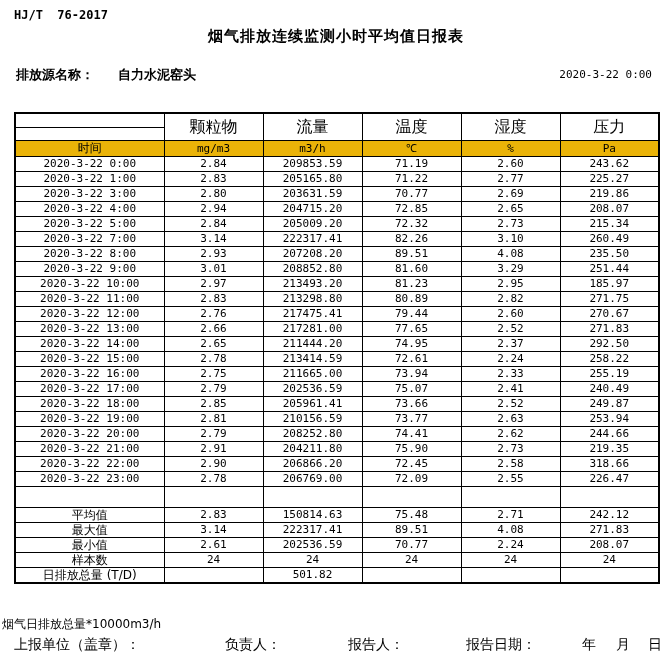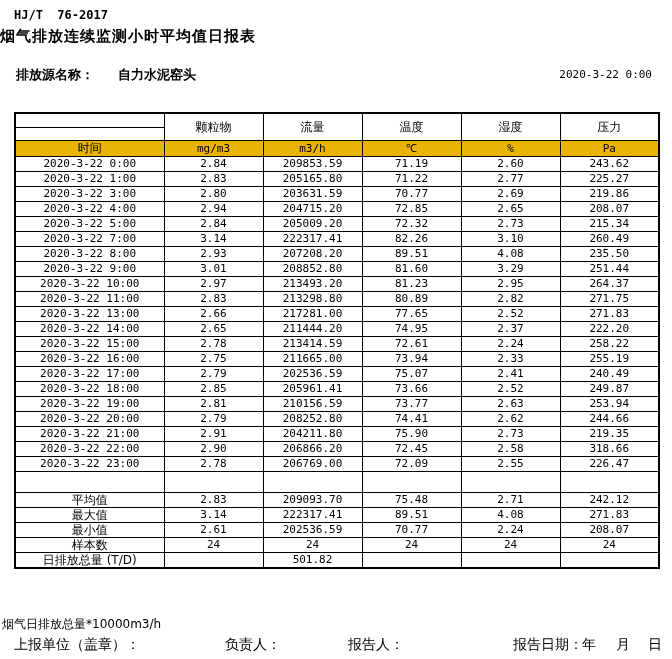--- a/index.html
+++ b/index.html
@@ -6,39 +6,39 @@
   body{
     width:672px;height:659px;background:#ffffff;color:#000;
     font-family:"DejaVu Sans",sans-serif;position:relative;overflow:hidden;
   }
   .doc-code{
     position:absolute;top:8px;left:14px;
     font-family:"DejaVu Sans Mono",monospace;font-size:12px;font-weight:bold;
     white-space:pre;
   }
   .title{
-    position:absolute;top:27px;left:0;width:672px;
+    position:absolute;top:27px;left:0;width:672px;text-align:center;
     font-size:15px;font-weight:bold;letter-spacing:1px;
   }
   .source-row{position:absolute;top:66px;left:16px;font-size:13px;font-weight:bold;font-family:Liberation Serif, serif;}
   .source-name{margin-left:24px;}
   .report-date{
     position:absolute;top:68px;right:20px;
     font-family:"DejaVu Sans Mono",monospace;font-size:11px;
   }
   table.report{
     position:absolute;top:112px;left:14px;width:644px;
     border-collapse:collapse;table-layout:fixed;
     border:2px solid #000;
   }
   table.report th, table.report td{
     border:1px solid #000;padding:0;text-align:center;vertical-align:middle;
     overflow:hidden;white-space:nowrap;
   }
-  tr.head-row th{height:26px;font-size:12px;font-weight:normal;background:#fff;}
+  tr.head-row th{height:26px;font-size:16px;font-weight:normal;background:#fff;}
   th.corner{padding:0;}
   th.corner .corner-top{height:13px;border-bottom:1px solid #000;}
   th.corner .corner-bottom{height:12px;}
   tr.unit-row th{
     height:15px;background:#eab308;font-weight:normal;
     font-size:11px;line-height:15px;
   }
   tr.unit-row th.time-head{font-size:12px;}
   tr.unit-row th.u{font-family:"DejaVu Sans Mono",monospace;font-size:11px;}
   tbody td{
@@ -48,21 +48,21 @@
   tr.gap-row td{height:20px;}
   td.sum-label{font-family:"DejaVu Sans",sans-serif;font-size:12px;}
   .foot-note{
     position:absolute;top:616px;left:2px;font-size:12px;
   }
   .sig-row{position:absolute;top:636px;left:0;width:672px;height:18px;font-size:14px;}
   .sig-row span{position:absolute;white-space:nowrap;}
   .sig-unit{left:14px;}
   .sig-resp{left:225px;}
   .sig-reporter{left:348px;}
-  .sig-date{left:513px;}
+  .sig-date{left:466px;}
   .sig-year{left:582px;}
   .sig-month{left:616px;}
   .sig-day{left:648px;}
 </style>
 </head>
 <body>
 
 <div class="doc-code">HJ/T  76-2017</div>
 <div class="title">烟气排放连续监测小时平均值日报表</div>
 
@@ -165,45 +165,53 @@
         <td>81.60</td>
         <td>3.29</td>
         <td>251.44</td>
       </tr>
       <tr>
         <td>2020-3-22 10:00</td>
         <td>2.97</td>
         <td>213493.20</td>
         <td>81.23</td>
         <td>2.95</td>
-        <td>264.37</td>
+        <td>185.97</td>
       </tr>
       <tr>
         <td>2020-3-22 11:00</td>
         <td>2.83</td>
         <td>213298.80</td>
         <td>80.89</td>
         <td>2.82</td>
         <td>271.75</td>
       </tr>
       <tr>
+        <td>2020-3-22 12:00</td>
+        <td>2.76</td>
+        <td>217475.41</td>
+        <td>79.44</td>
+        <td>2.60</td>
+        <td>270.67</td>
+      </tr>
+      <tr>
         <td>2020-3-22 13:00</td>
         <td>2.66</td>
         <td>217281.00</td>
         <td>77.65</td>
         <td>2.52</td>
         <td>271.83</td>
       </tr>
       <tr>
         <td>2020-3-22 14:00</td>
         <td>2.65</td>
         <td>211444.20</td>
         <td>74.95</td>
         <td>2.37</td>
-        <td>222.20</td>
+        <td>292.50</td>
       </tr>
       <tr>
         <td>2020-3-22 15:00</td>
         <td>2.78</td>
         <td>213414.59</td>
         <td>72.61</td>
         <td>2.24</td>
         <td>258.22</td>
       </tr>
       <tr>
@@ -278,21 +286,21 @@
         <td></td>
         <td></td>
         <td></td>
         <td></td>
     </tr>
   </tbody>
   <tbody id="summary-body">
       <tr>
         <td class="sum-label">平均值</td>
         <td>2.83</td>
-        <td>209093.70</td>
+        <td>150814.63</td>
         <td>75.48</td>
         <td>2.71</td>
         <td>242.12</td>
       </tr>
       <tr>
         <td class="sum-label">最大值</td>
         <td>3.14</td>
         <td>222317.41</td>
         <td>89.51</td>
         <td>4.08</td>

